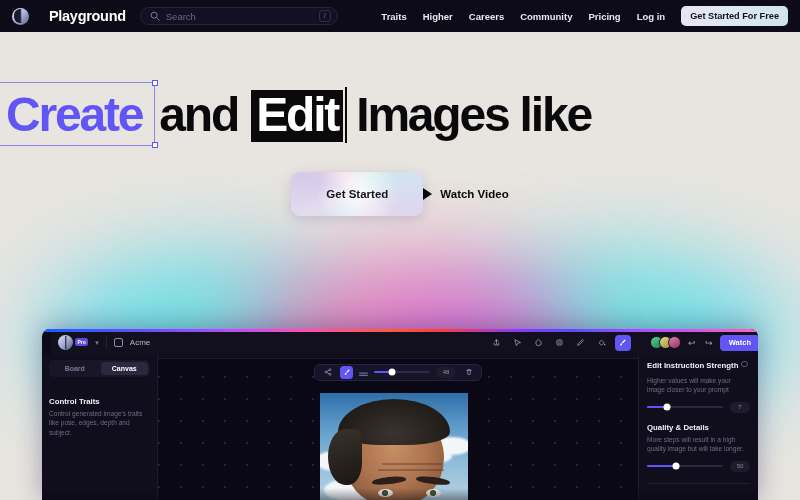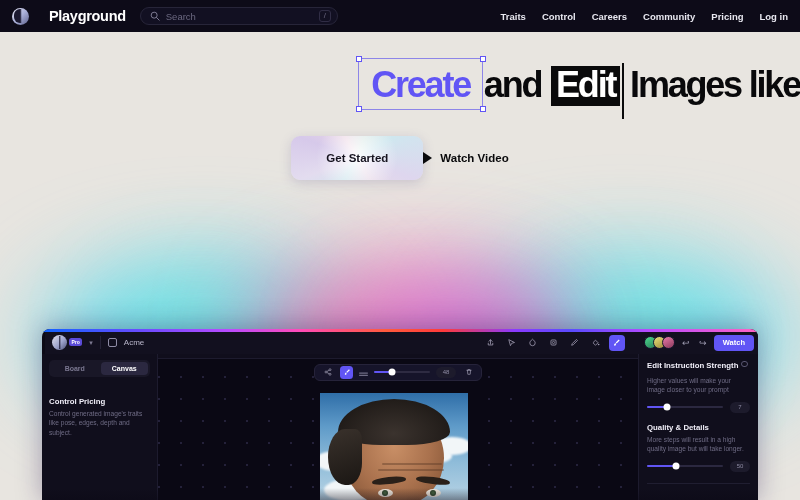--- a/index.html
+++ b/index.html
@@ -76,25 +76,25 @@
   }
   .g-cyan-l  { width: 330px; height: 150px; left: 40px;  top: 230px; background: rgba(72,215,242,.80); }
   .g-cyan-r  { width: 330px; height: 150px; left: 460px; top: 228px; background: rgba(72,215,242,.78); }
   .g-pink-c  { width: 330px; height: 140px; left: 245px; top: 236px; background: rgba(255,105,160,.80); }
   .g-violet  { width: 200px; height: 120px; left: 350px; top: 250px; background: rgba(160,90,255,.45); }
   .g-mint-l  { width: 150px; height: 110px; left: 120px; top: 252px; background: rgba(120,240,200,.45); }
   .g-mint-r  { width: 150px; height: 110px; left: 560px; top: 252px; background: rgba(120,240,200,.45); }
 
   .headline {
     position: relative; z-index: 5;
-    text-align: right;
+    text-align: left;
     color: #09090b;
-    font-size: 36px; line-height: 0.99;
+    font-size: 48px; line-height: 0.99;
     font-weight: bold; letter-spacing: -2.2px;
-    padding-top: 34px;
+    padding-top: 58px;
   }
   .hl-line { white-space: nowrap; }
   .word-create {
     color: #6155f5;
     position: relative;
     display: inline-block;
     padding: 0 6px;
   }
   .selbox {
     position: absolute; left: -7px; top: -9px; right: -7px; bottom: -7px;
@@ -155,21 +155,21 @@
     border-radius: 8px 8px 0 0;
     overflow: hidden;
     box-shadow: 0 -3px 26px rgba(40,20,80,.35);
   }
   .app-topline {
     position: absolute; top: 0; left: 0; width: 716px; height: 2.5px;
     background: linear-gradient(90deg,#0f62ff 0%,#6b4bff 14%,#b84bff 26%,#ff4bb8 36%,
       #ff5a3c 48%,#ff3a3a 56%,#8a3aff 66%,#5a4bff 74%,#b84bff 85%,#ff63c4 100%);
   }
   .app-bar {
-    position: absolute; top: 2.5px; left: 3px; width: 716px; height: 22px;
+    position: absolute; top: 2.5px; left: 9px; width: 716px; height: 22px;
     display: flex; align-items: center; padding: 0 7px; gap: 7px;
     background: #12101f;
   }
   .app-logo {
     width: 15px; height: 15px; border-radius: 50%;
     background: linear-gradient(135deg,#e2e2ee 0%,#9ea4cc 55%,#4c5078 100%);
     position: relative; flex: 0 0 auto;
   }
   .app-logo:after {
     content: ""; position: absolute; left: 50%; top: 1.3px;
@@ -364,25 +364,26 @@
           <circle cx="5" cy="5" r="3.6" fill="none" stroke="#7d7a92" stroke-width="1.2"></circle>
           <line x1="7.8" y1="7.8" x2="11" y2="11" stroke="#7d7a92" stroke-width="1.2" stroke-linecap="round"></line>
         </svg>
     </span>
     <span class="search-ph">Search</span>
     <span class="slash">/</span>
   </div>
 
   <div class="navlinks">
     <a class="navlink">Traits</a>
-    <a class="navlink">Control</a>
+    <a class="navlink">Higher</a>
     <a class="navlink">Careers</a>
     <a class="navlink">Community</a>
     <a class="navlink">Pricing</a>
     <a class="navlink">Log in</a>
+    <div class="cta-nav">Get Started For Free</div>
   </div>
 </div>
 
 <div class="hero">
   <div class="glow g-cyan-l"></div>
   <div class="glow g-cyan-r"></div>
   <div class="glow g-mint-l"></div>
   <div class="glow g-mint-r"></div>
   <div class="glow g-pink-c"></div>
   <div class="glow g-violet"></div>
@@ -483,21 +484,21 @@
     <div class="lpanel">
       <div class="tabs">
         <div class="tab">Board</div>
         <div class="tab active">Canvas</div>
       </div>
 
 
       <div class="sec-gap"></div>
 
       <div>
-        <div class="sec-title">Control Pricing</div>
+        <div class="sec-title">Control Traits</div>
         <div class="sec-desc">Control generated image's traits like pose, edges, depth and subject.</div>
       </div>
     </div>
 
     <div class="canvas">
       <div class="ruler"></div>
 
       <div class="ctoolbar">
         <span class="ct-btn">
           <svg width="8" height="8" viewBox="0 0 12 12">

